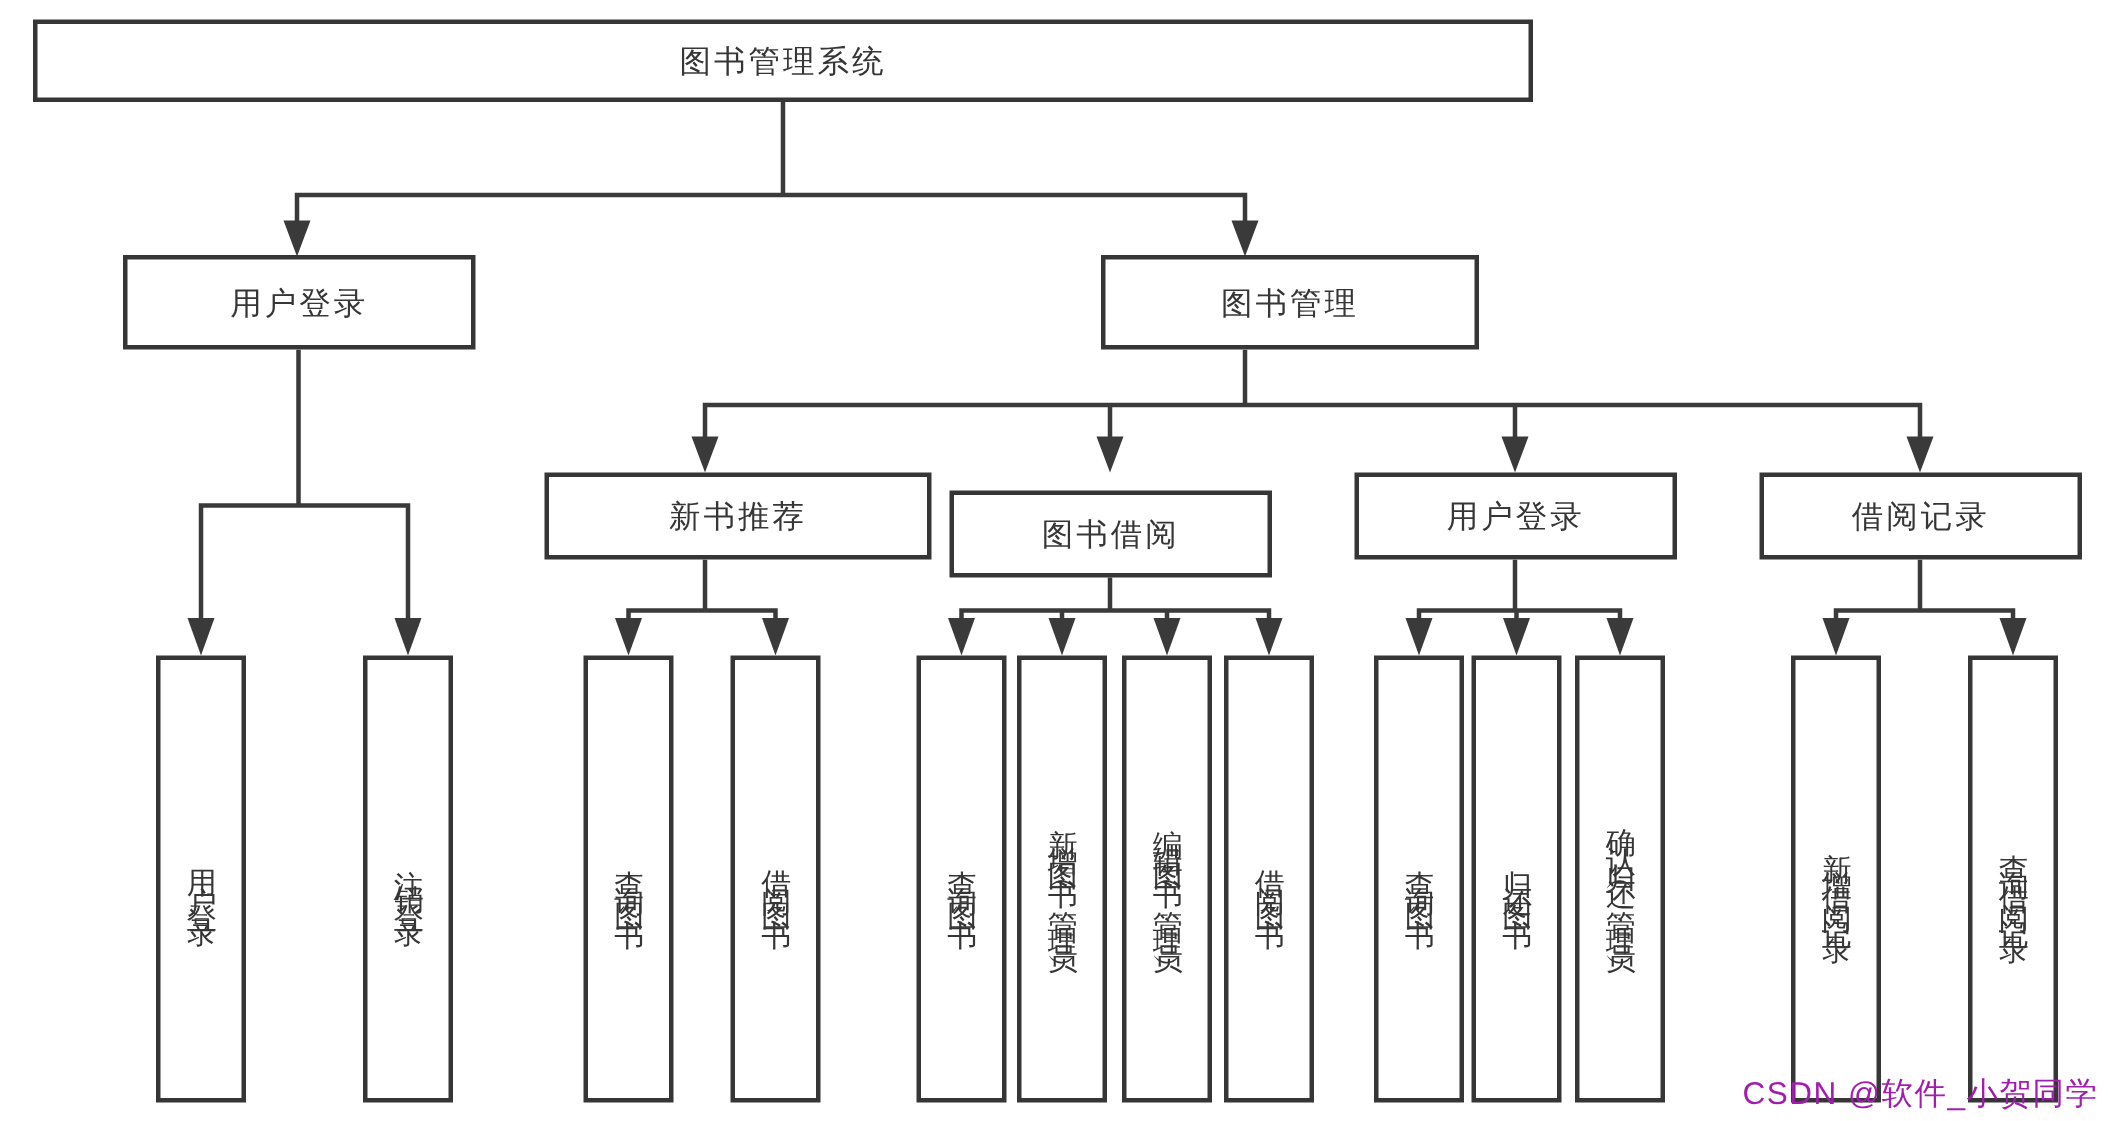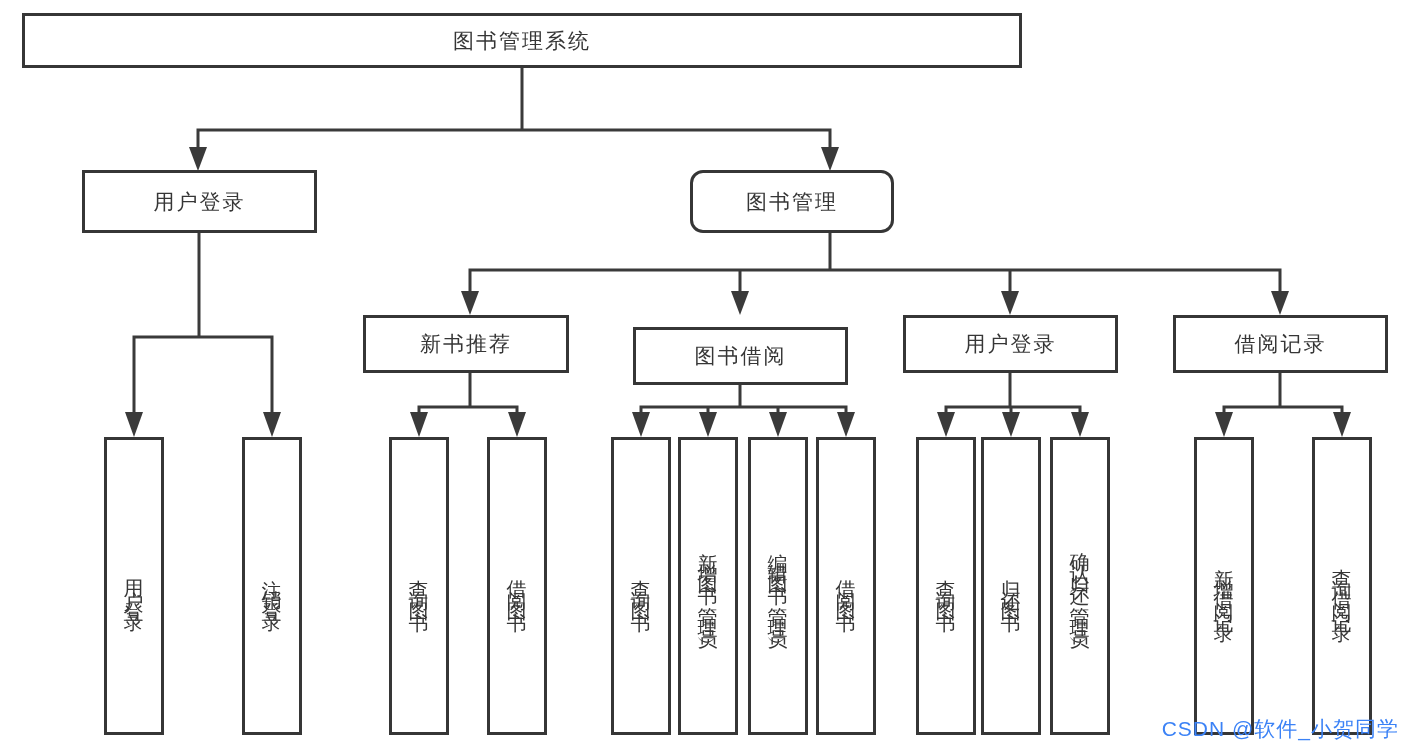--- a/index.html
+++ b/index.html
@@ -55,22 +55,22 @@
     writing-mode: vertical-rl;
     text-orientation: mixed;
     font-size: 20px;
     letter-spacing: 11px;
     line-height: 1;
     white-space: nowrap;
   }
   
   #n-root       { left: 22px;   top: 13px;  width: 1000px; height: 55px; }
   #n-user-login { left: 82px;   top: 170px; width: 235px;  height: 63px; }
-  #n-book-mgmt  { left: 690px;  top: 170px; width: 204px;  height: 63px; border-radius: 13px; }
-  #n-new-rec    { left: 363px;  top: 315px; width: 206px;  height: 58px; }
+  #n-book-mgmt  { left: 734px;  top: 170px; width: 252px;  height: 63px; }
+  #n-new-rec    { left: 363px;  top: 315px; width: 258px;  height: 58px; }
   #n-borrow     { left: 633px;  top: 315px; width: 215px;  height: 58px; margin-top: 12px; }
   #n-current    { left: 903px;  top: 315px; width: 215px;  height: 58px; }
   #n-records    { left: 1173px; top: 315px; width: 215px;  height: 58px; }
   
   #l-login       { left: 104px; }
   #l-logout      { left: 242px; }
   #l-rec-query   { left: 389px; }
   #l-rec-borrow  { left: 487px; }
   #l-bor-query   { left: 611px; }
   #l-bor-add     { left: 678px; }
@@ -79,21 +79,21 @@
   #l-cur-query   { left: 916px; }
   #l-cur-return  { left: 981px; }
   #l-cur-confirm { left: 1050px; }
   #l-recs-add    { left: 1194px; }
   #l-recs-query  { left: 1312px; }
   #watermark {
     position: absolute;
     right: 6px;
     bottom: 4px;
     font-size: 21px;
-    color: #3b82f6;
+    color: #a21caf;
     letter-spacing: 1px;
     white-space: nowrap;
   }
 </style>
 </head>
 <body>
 
 <div id="canvas">
 
   <svg id="connectors" viewBox="0 0 1405 747">

